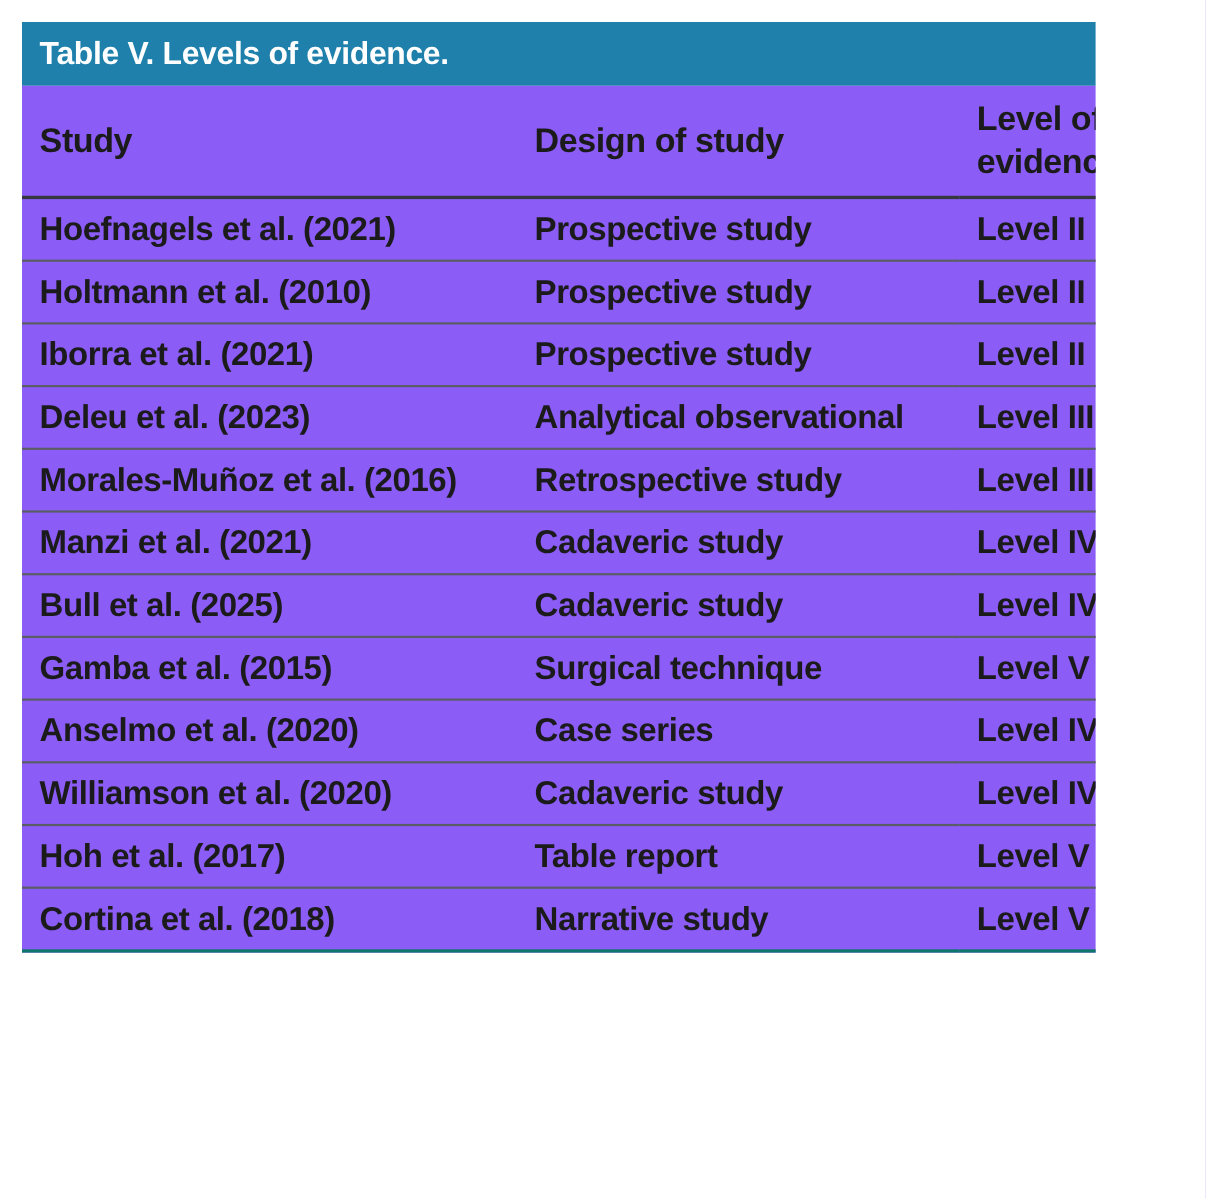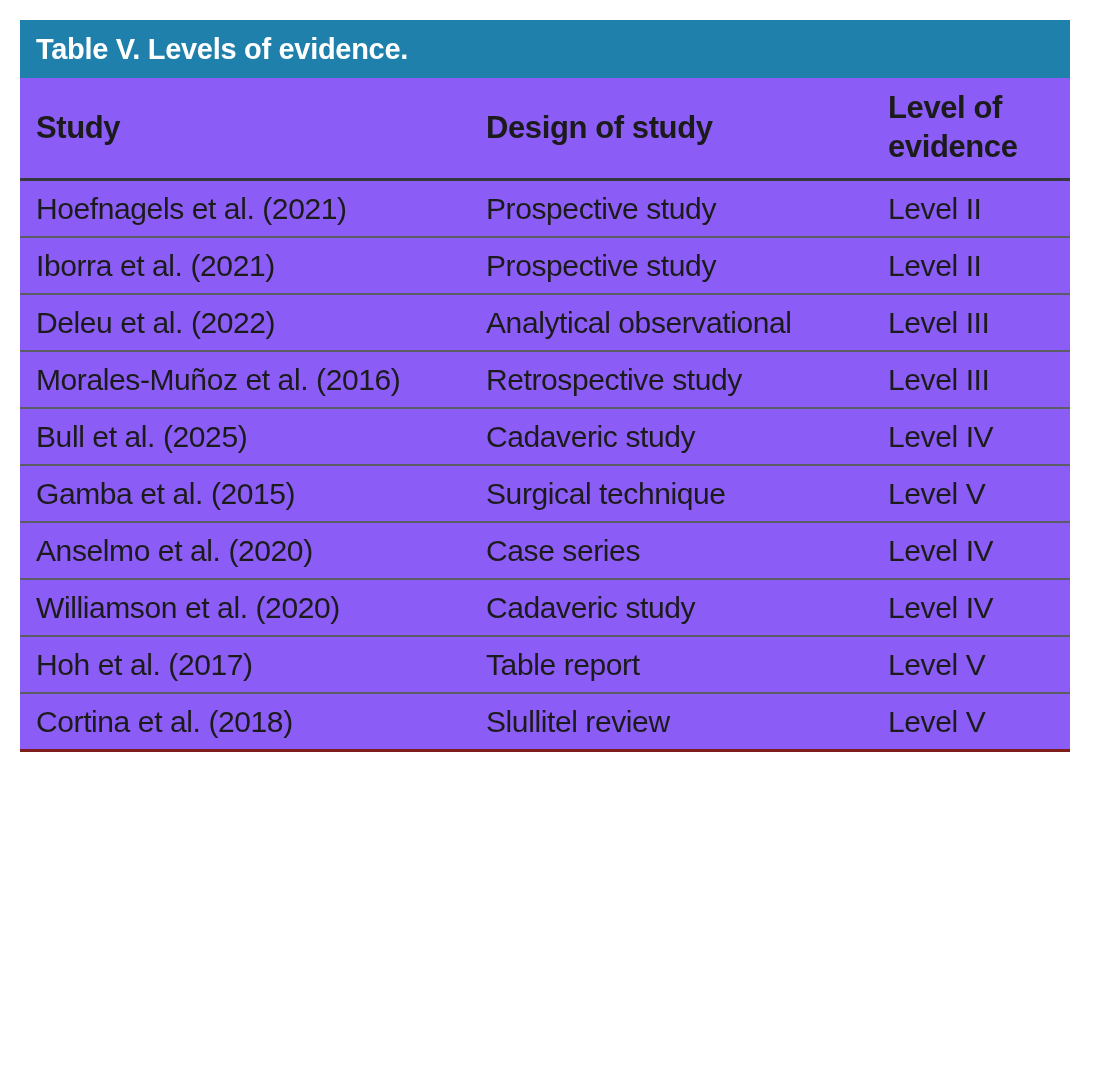--- a/index.html
+++ b/index.html
@@ -4,21 +4,21 @@
 <style>
   html, body {
     margin: 0;
     padding: 0;
     background: #ffffff;
     font-family: "Liberation Sans", sans-serif;
     color: #1b1b1b;
   }
   .page {
     position: relative;
-    width: 1096px;
+    width: 996px;
     height: 1089px;
     background: #ffffff;
     overflow: hidden;
   }
   .table-card {
     position: absolute;
     left: 20px;
     top: 20px;
     width: 1050px;
   }
@@ -45,32 +45,32 @@
     font-weight: bold;
     height: 100px;
     vertical-align: middle;
     padding: 0 6px 0 16px;
     line-height: 1.25;
     border-bottom: 3px solid #35383d;
     letter-spacing: -0.4px;
   }
   table.evidence td {
     font-size: 30px;
-    font-weight: normal;
+    font-weight: bold;
     height: 55px;
     vertical-align: middle;
     padding: 0 6px 0 16px;
     border-bottom: 2px solid #5a5e64;
     white-space: nowrap;
     letter-spacing: -0.4px;
     overflow: hidden;
     margin-left: 24px;
   }
   table.evidence tbody tr:last-child td {
-    border-bottom: 3px solid #7f1d1d;
+    border-bottom: 3px solid #0f766e;
   }
   col.c-study  { width: 450px; }
   col.c-design { width: 402px; }
   col.c-level  { width: 198px; }
 </style>
 </head>
 <body>
 
 <div class="page">
   <div class="table-card">
@@ -92,33 +92,43 @@
           <th>Level of evidence</th>
         </tr>
       </thead>
       <tbody>
         <tr>
           <td>Hoefnagels et al. (2021)</td>
           <td>Prospective study</td>
           <td>Level II</td>
         </tr>
         <tr>
+          <td>Holtmann et al. (2010)</td>
+          <td>Prospective study</td>
+          <td>Level II</td>
+        </tr>
+        <tr>
           <td>Iborra et al. (2021)</td>
           <td>Prospective study</td>
           <td>Level II</td>
         </tr>
         <tr>
-          <td>Deleu et al. (2022)</td>
+          <td>Deleu et al. (2023)</td>
           <td>Analytical observational</td>
           <td>Level III</td>
         </tr>
         <tr>
           <td>Morales-Muñoz et al. (2016)</td>
           <td>Retrospective study</td>
           <td>Level III</td>
+        </tr>
+        <tr>
+          <td>Manzi et al. (2021)</td>
+          <td>Cadaveric study</td>
+          <td>Level IV</td>
         </tr>
         <tr>
           <td>Bull et al. (2025)</td>
           <td>Cadaveric study</td>
           <td>Level IV</td>
         </tr>
         <tr>
           <td>Gamba et al. (2015)</td>
           <td>Surgical technique</td>
           <td>Level V</td>
@@ -133,20 +143,20 @@
           <td>Cadaveric study</td>
           <td>Level IV</td>
         </tr>
         <tr>
           <td>Hoh et al. (2017)</td>
           <td>Table report</td>
           <td>Level V</td>
         </tr>
         <tr>
           <td>Cortina et al. (2018)</td>
-          <td>Slullitel review</td>
+          <td>Narrative study</td>
           <td>Level V</td>
         </tr>
       </tbody>
     </table>
 
   </div>
 </div>
 
 </body></html>

